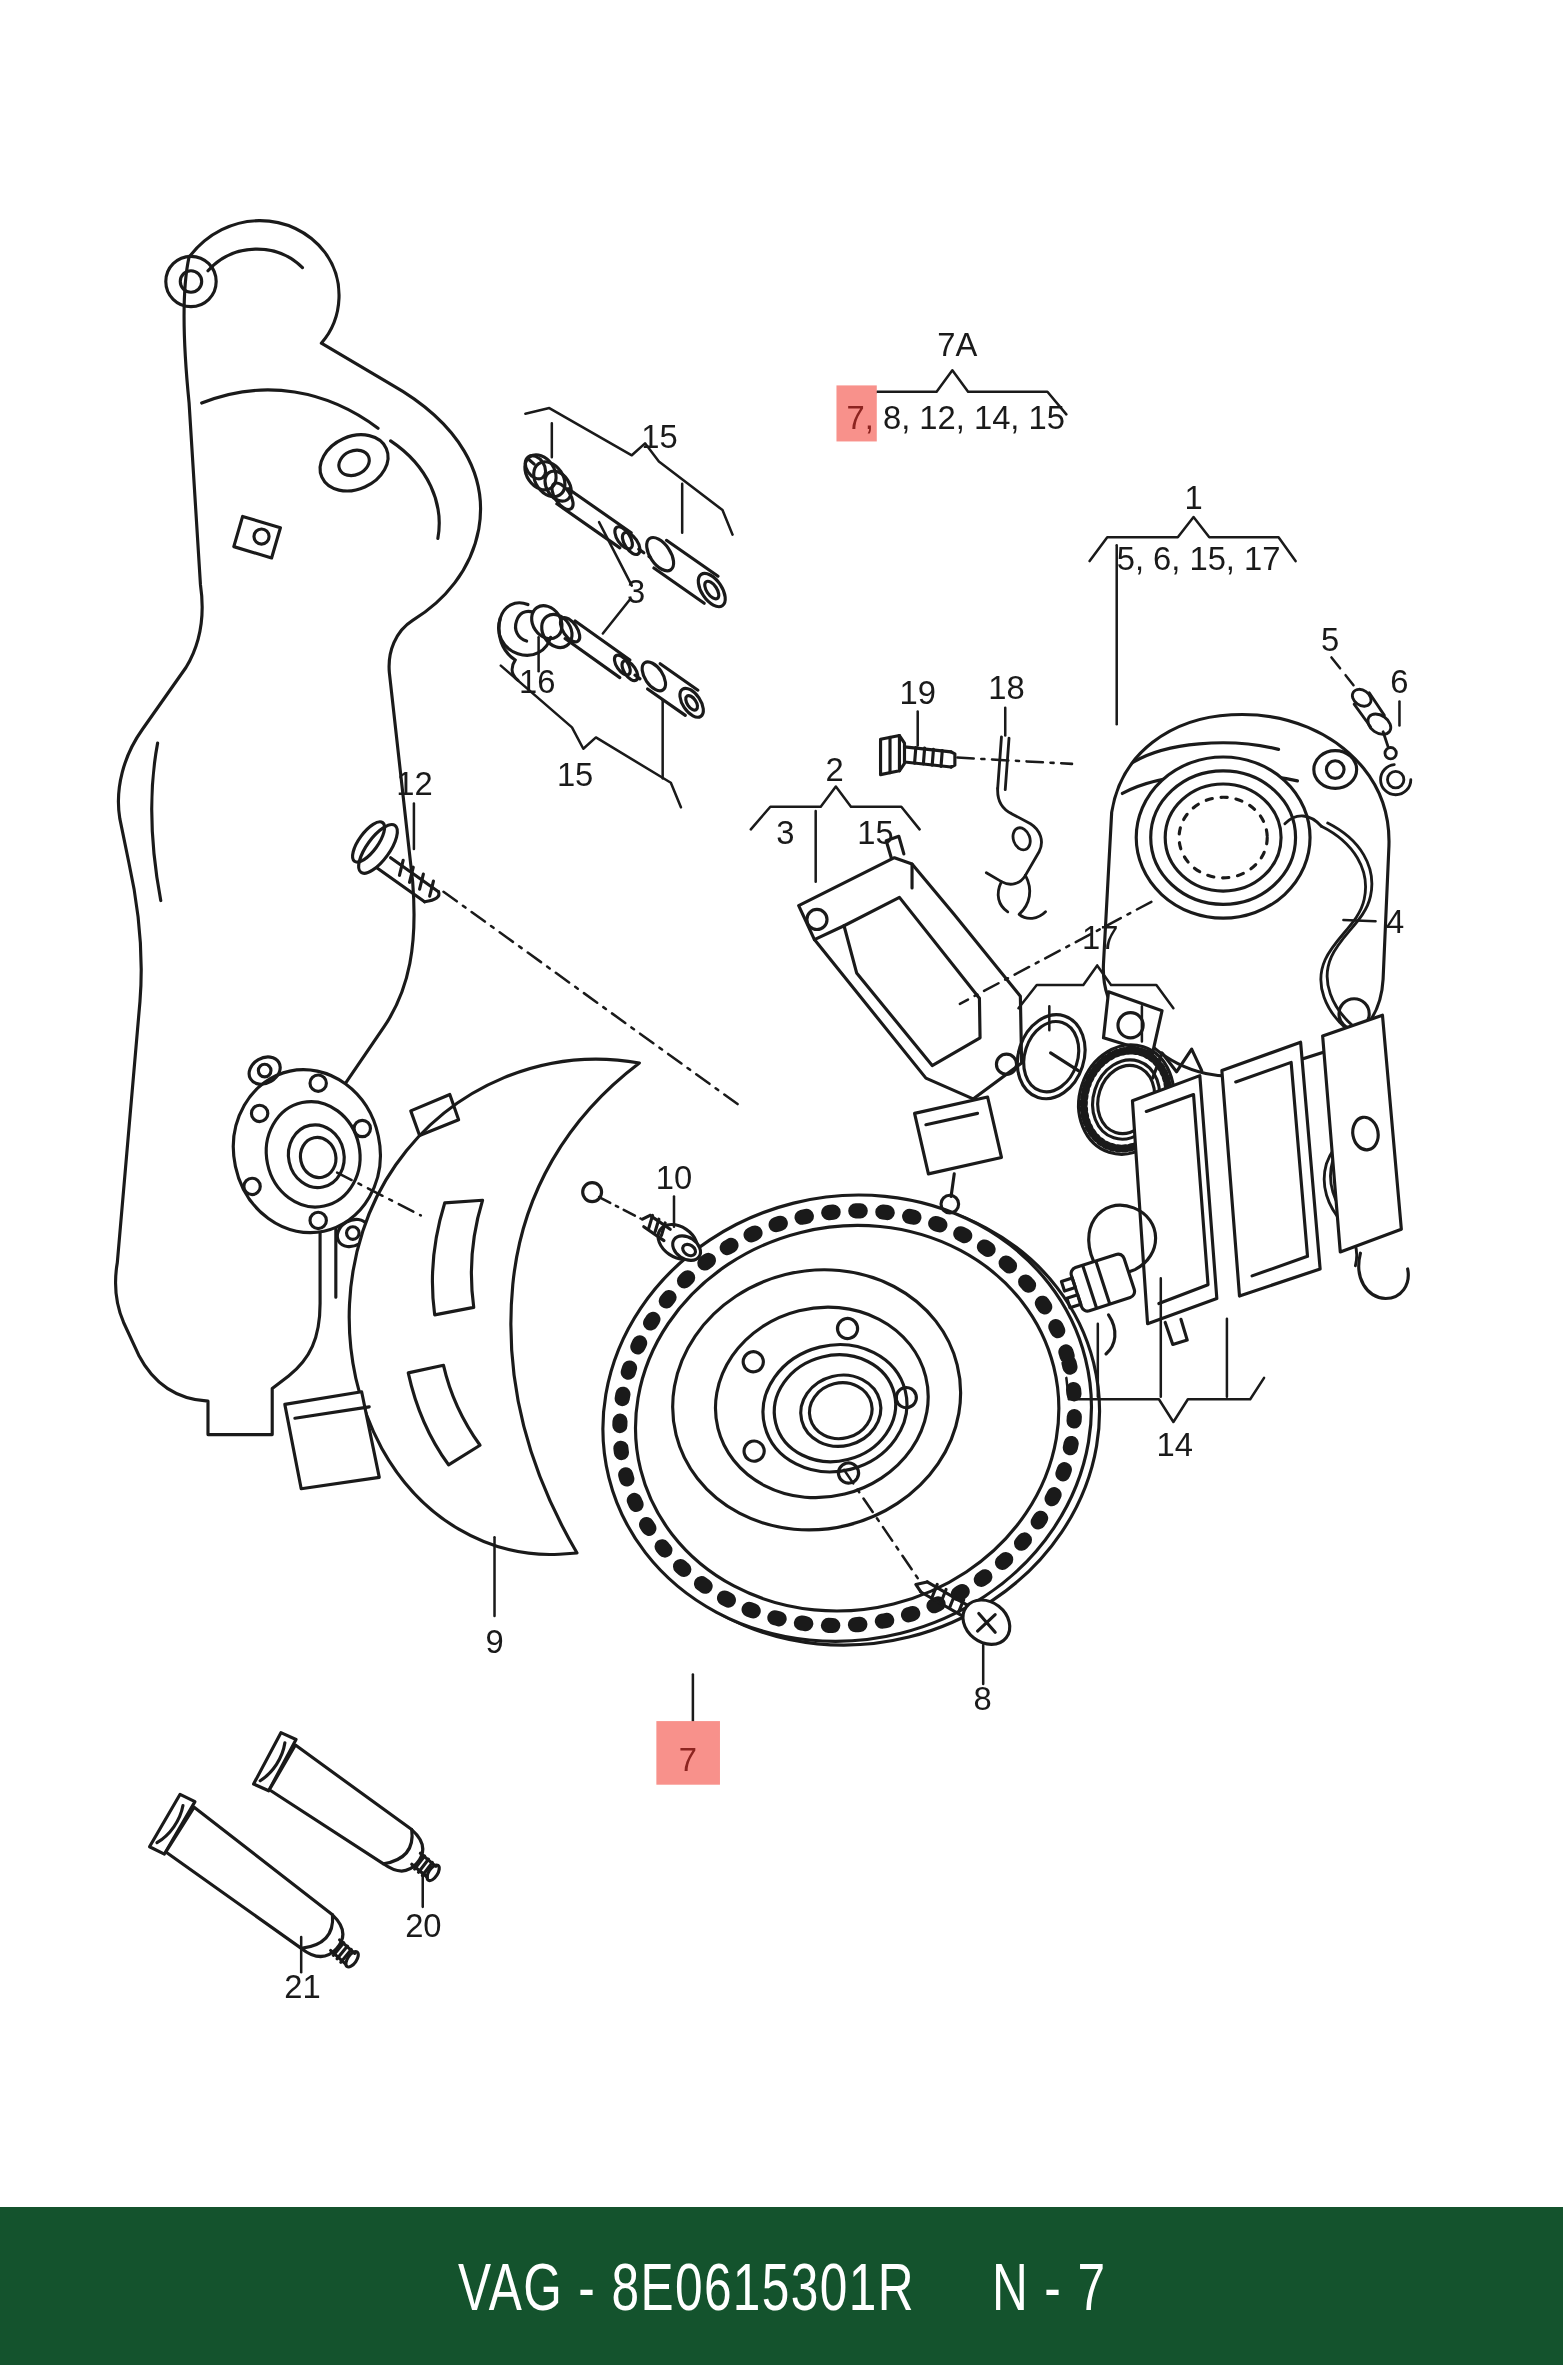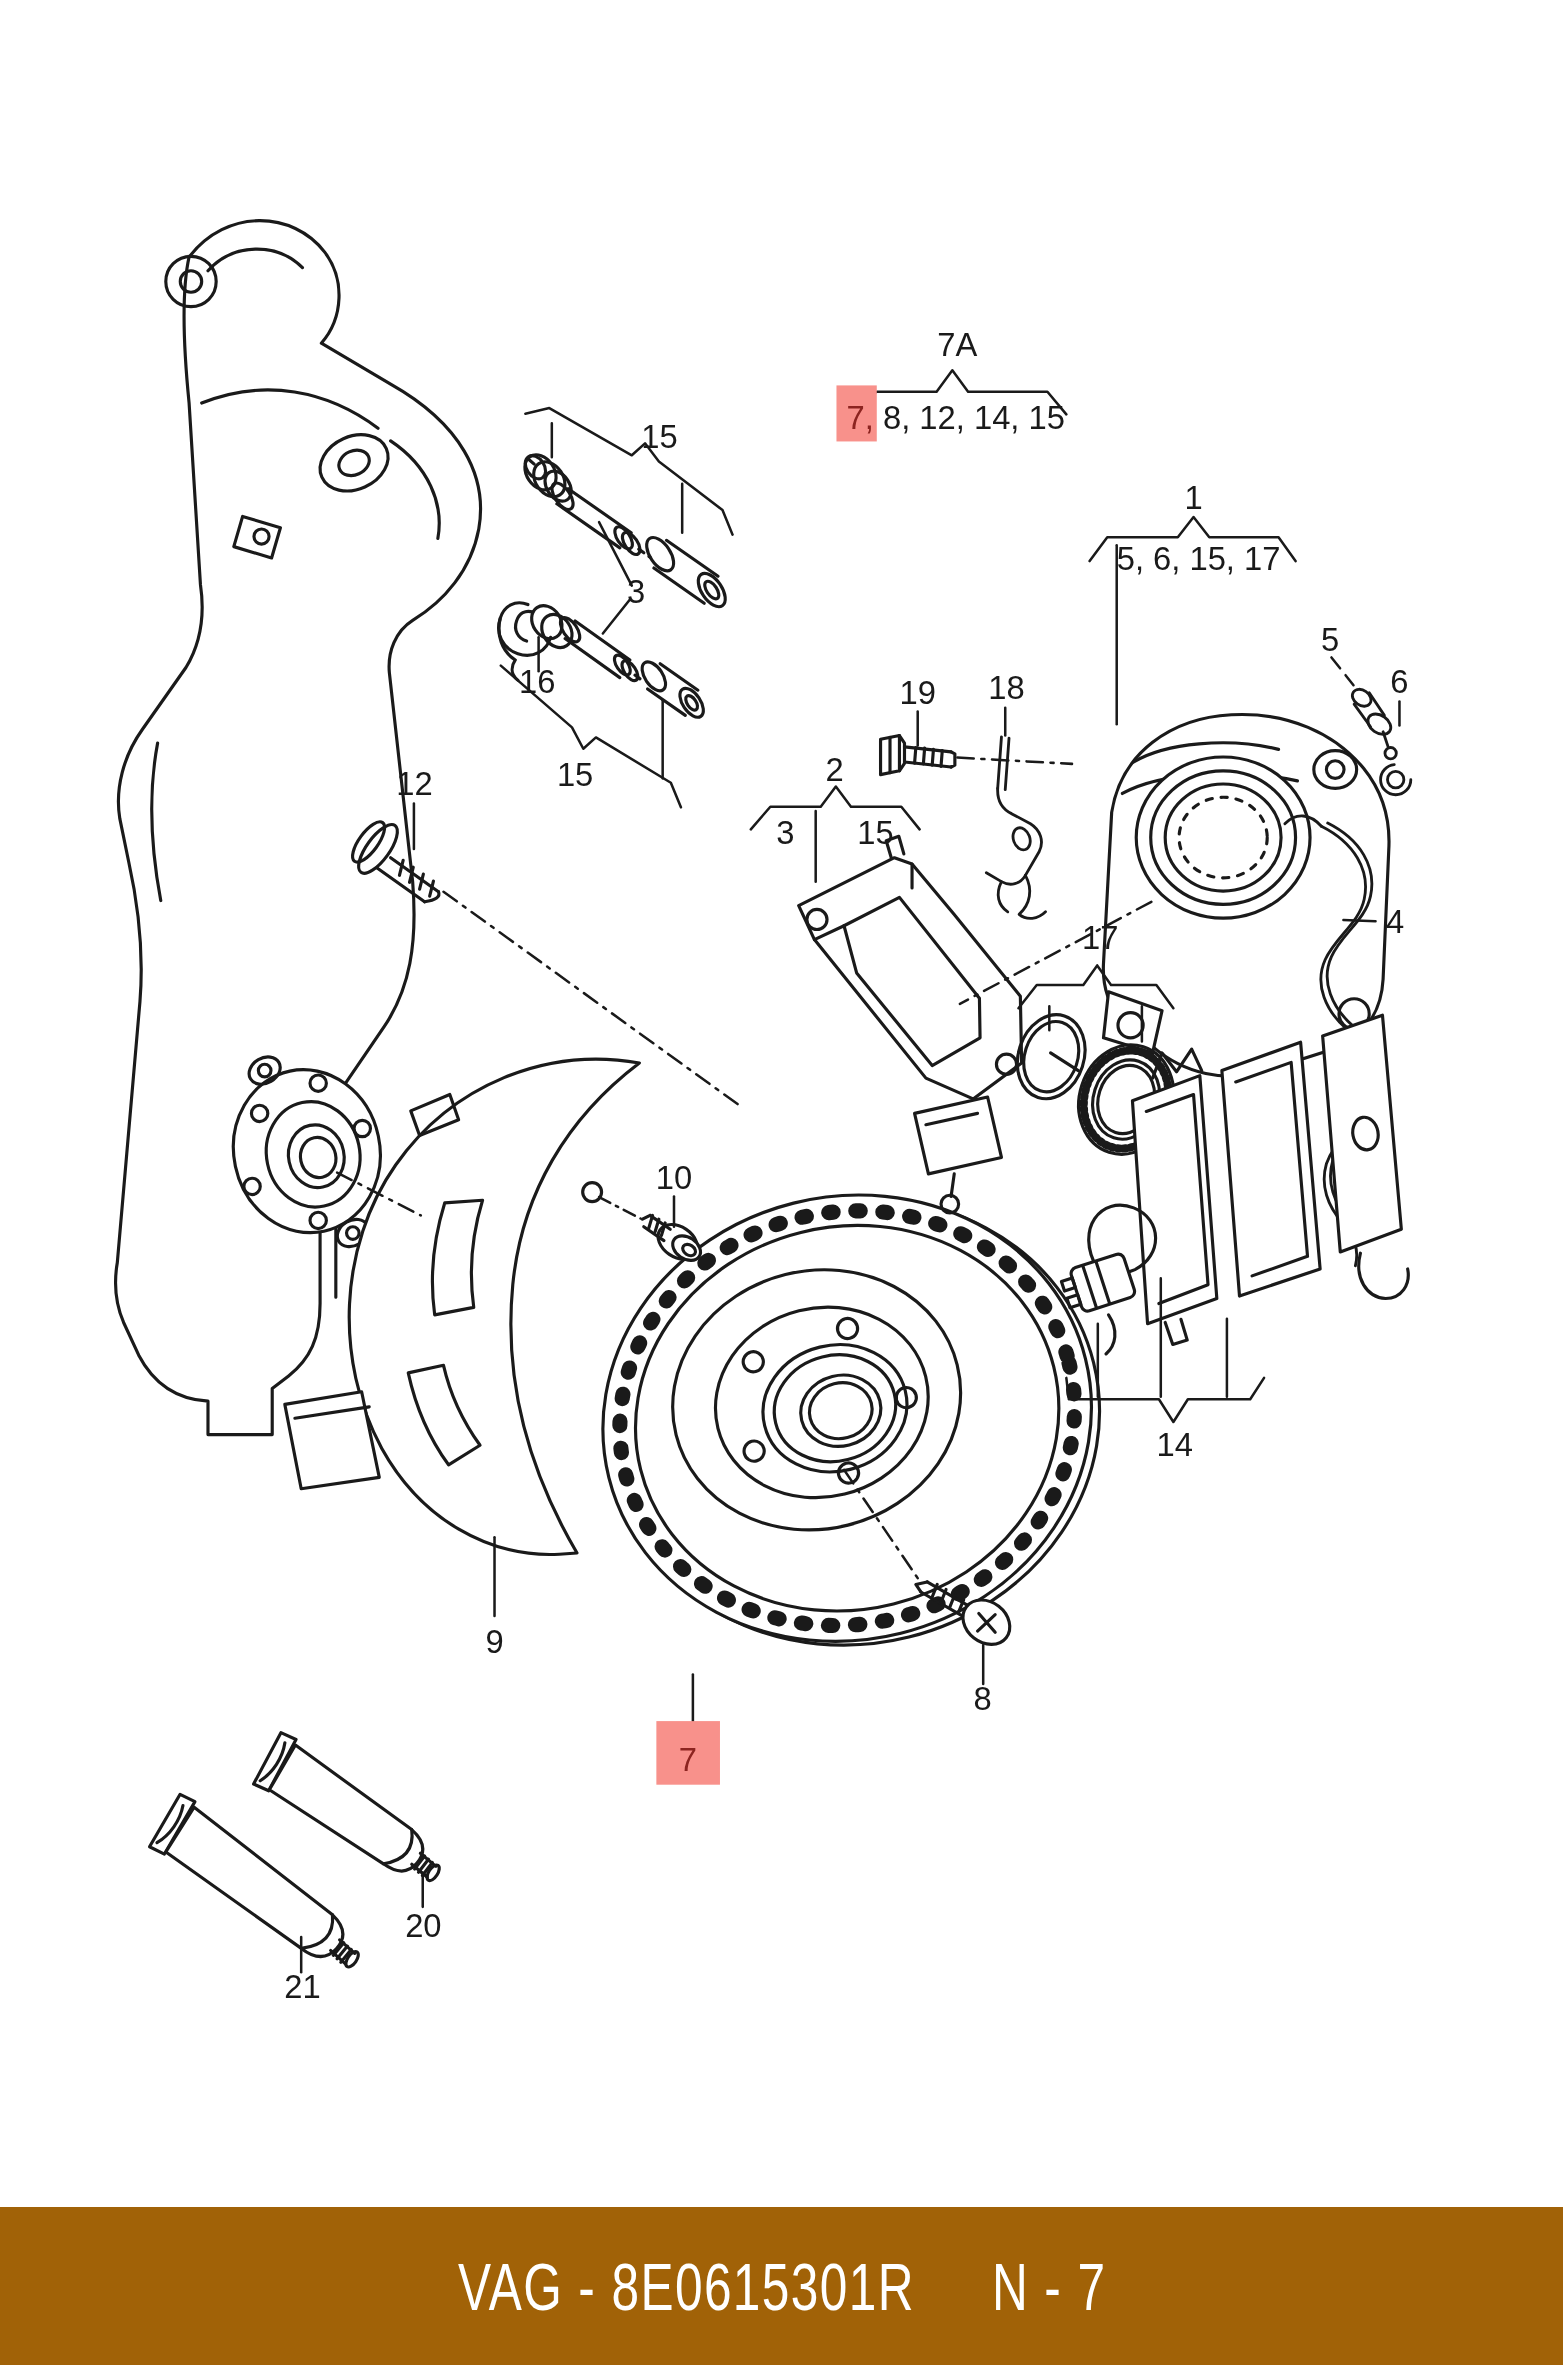--- a/index.html
+++ b/index.html
@@ -2,21 +2,21 @@
 <html style="font-size:10px"><head>
 <meta charset="utf-8">
 <style>
   html,body{margin:0;padding:0;background:#ffffff;}
   body{width:1564px;height:2366px;position:relative;overflow:hidden;
        font-family:"Liberation Sans",sans-serif;}
   .page{position:absolute;inset:0;background:#fff;}
   svg.diagram{position:absolute;left:0;top:0;width:1564px;height:2206px;}
   .art path,.art ellipse,.art circle,.art line,.art rect,.art polyline{vector-effect:none;}
   #callouts text{font-family:"Liberation Sans","DejaVu Sans",sans-serif;}
-  .footer{position:absolute;left:0;right:0;bottom:0;height:159px;background:#a16207;
+  .footer{position:absolute;left:0;right:0;bottom:0;height:159px;background:#14532d;
           display:flex;align-items:center;justify-content:center;}
   .footer-text{display:flex;gap:104px;transform:scaleX(0.74);transform-origin:center;
                color:#ffffff;font-size:67px;font-weight:400;letter-spacing:1.9px;white-space:nowrap;}
 </style>
 </head>
 <body>
 
 <div class="page">
 
 <svg class="diagram" viewBox="0 0 2483 3503">

